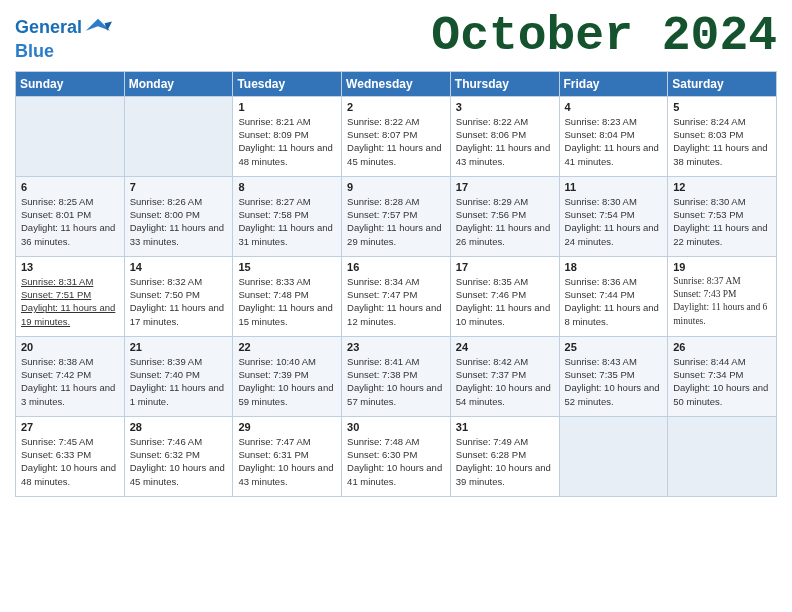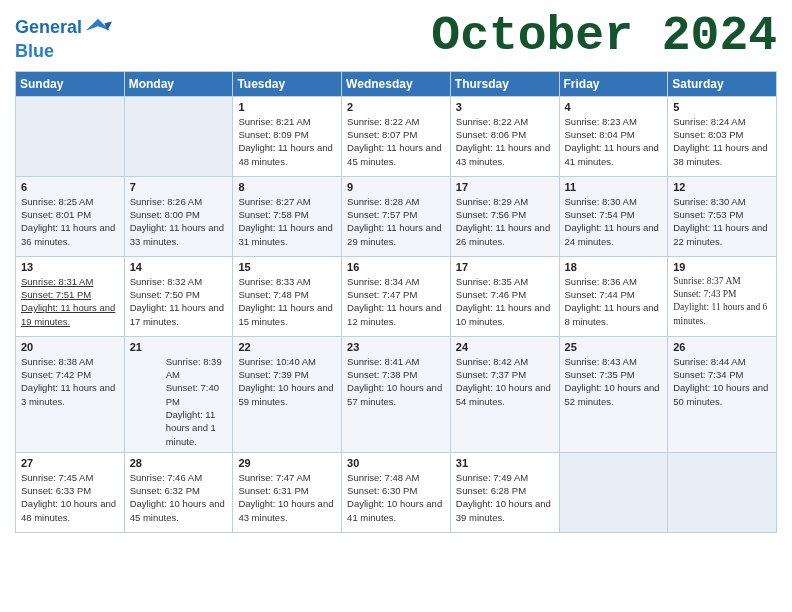--- a/index.html
+++ b/index.html
@@ -251,21 +251,21 @@
       </tr>
       <tr>
         <td>
           <span class="day-num">20</span>
           <div class="day-info" style="white-space: pre-line;">Sunrise: 8:38 AM
 Sunset: 7:42 PM
 Daylight: 11 hours and 3 minutes.</div>
         </td>
         <td>
           <span class="day-num">21</span>
-          <div class="day-info" style="white-space: pre-line; margin-left: 36px;">Sunrise: 8:39 AM
+          <div class="day-info" style="white-space: pre-line;">Sunrise: 8:39 AM
 Sunset: 7:40 PM
 Daylight: 11 hours and 1 minute.</div>
         </td>
         <td>
           <span class="day-num">22</span>
           <div class="day-info" style="white-space: pre-line;">Sunrise: 10:40 AM
 Sunset: 7:39 PM
 Daylight: 10 hours and 59 minutes.</div>
         </td>
         <td>

